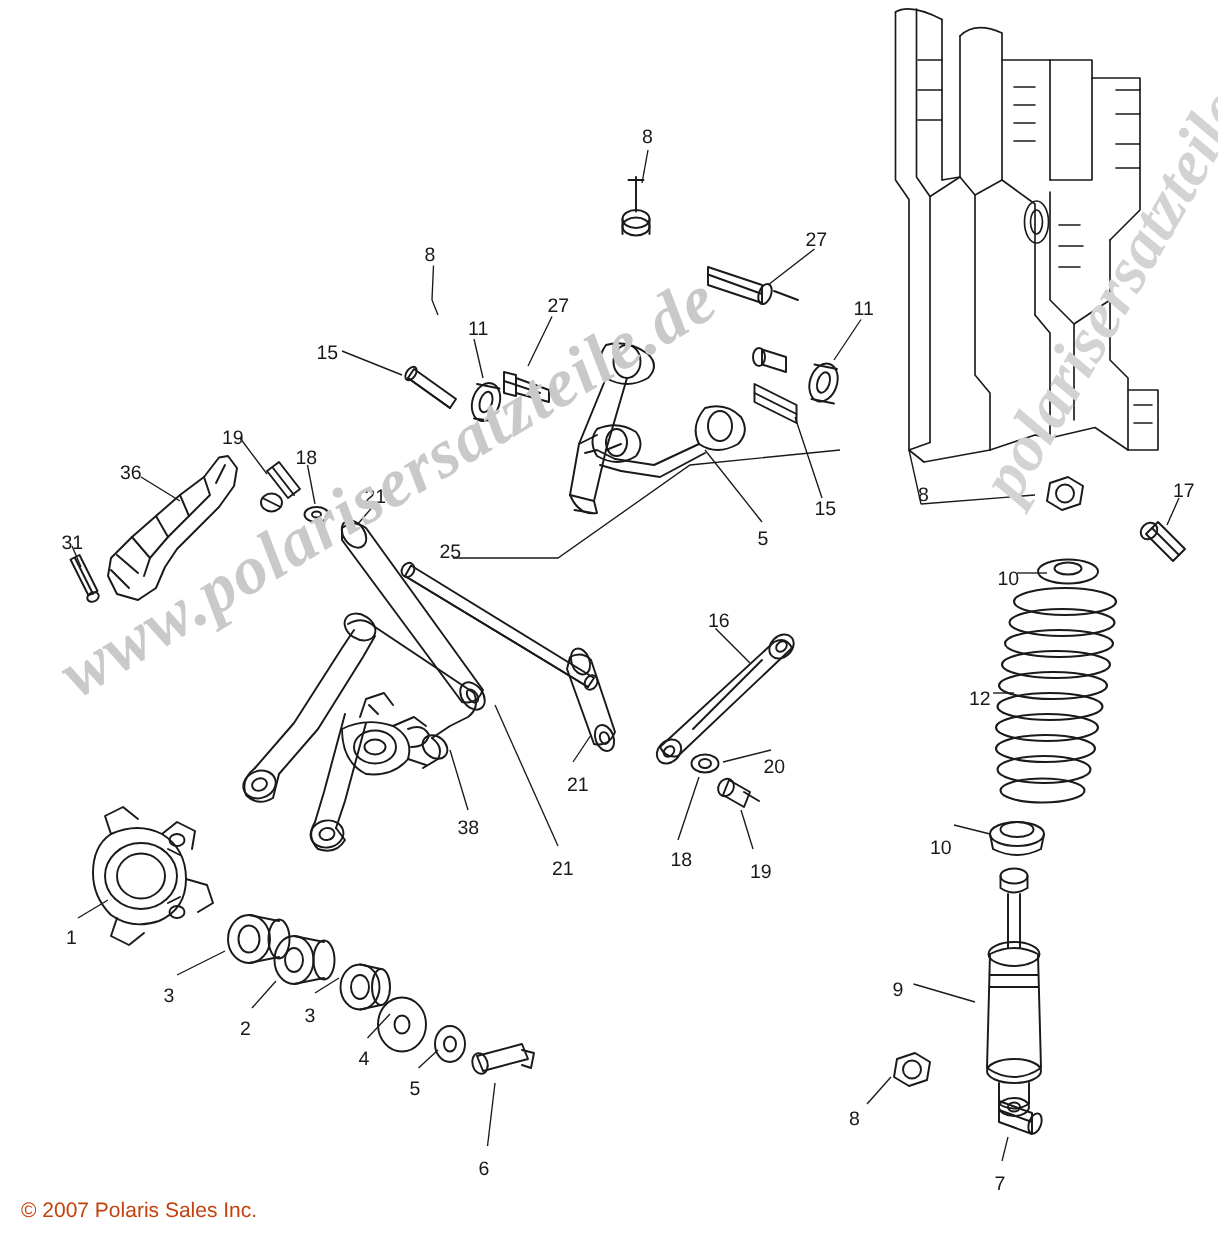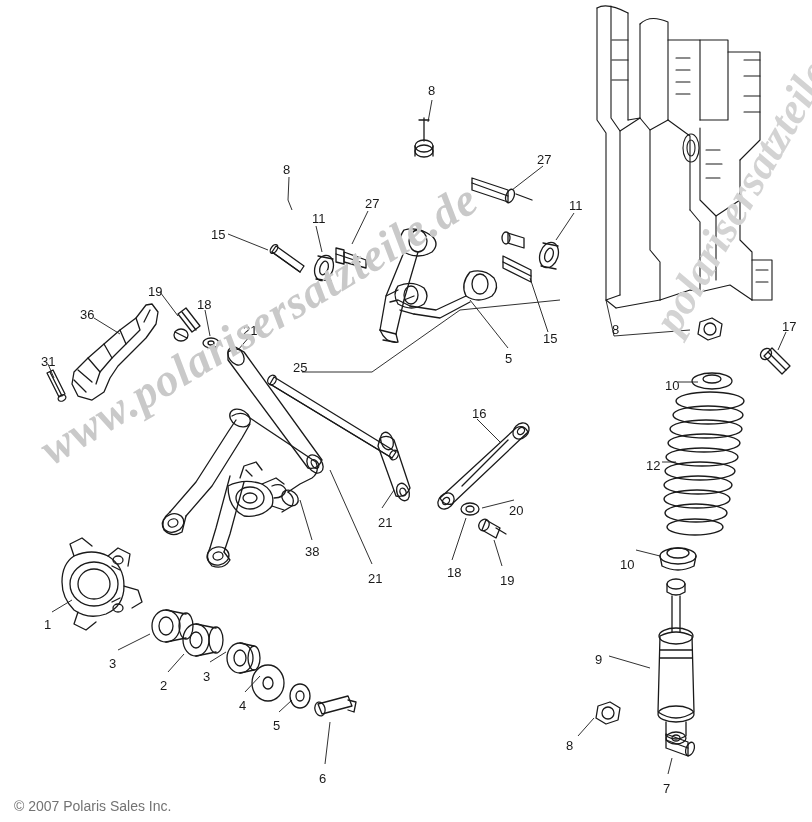--- a/index.html
+++ b/index.html
@@ -46,21 +46,21 @@
     transform:rotate(-60deg);
     transform-origin:right top;
     color:#d3d3d3;
   }
 
   .copyright{
     position:absolute;
     left:14px;bottom:8px;
     font-size:14px;
     font-family:"Liberation Sans", sans-serif;
-    color:#737373;
+    color:#c2410c;
   }
 </style>
 </head>
 <body>
 
 <div id="stage">
 
   <svg class="layer" viewBox="0 0 812 822">
     <g fill="none" stroke="#1a1a1a" stroke-width="1.3" stroke-linecap="round" stroke-linejoin="round">
 

